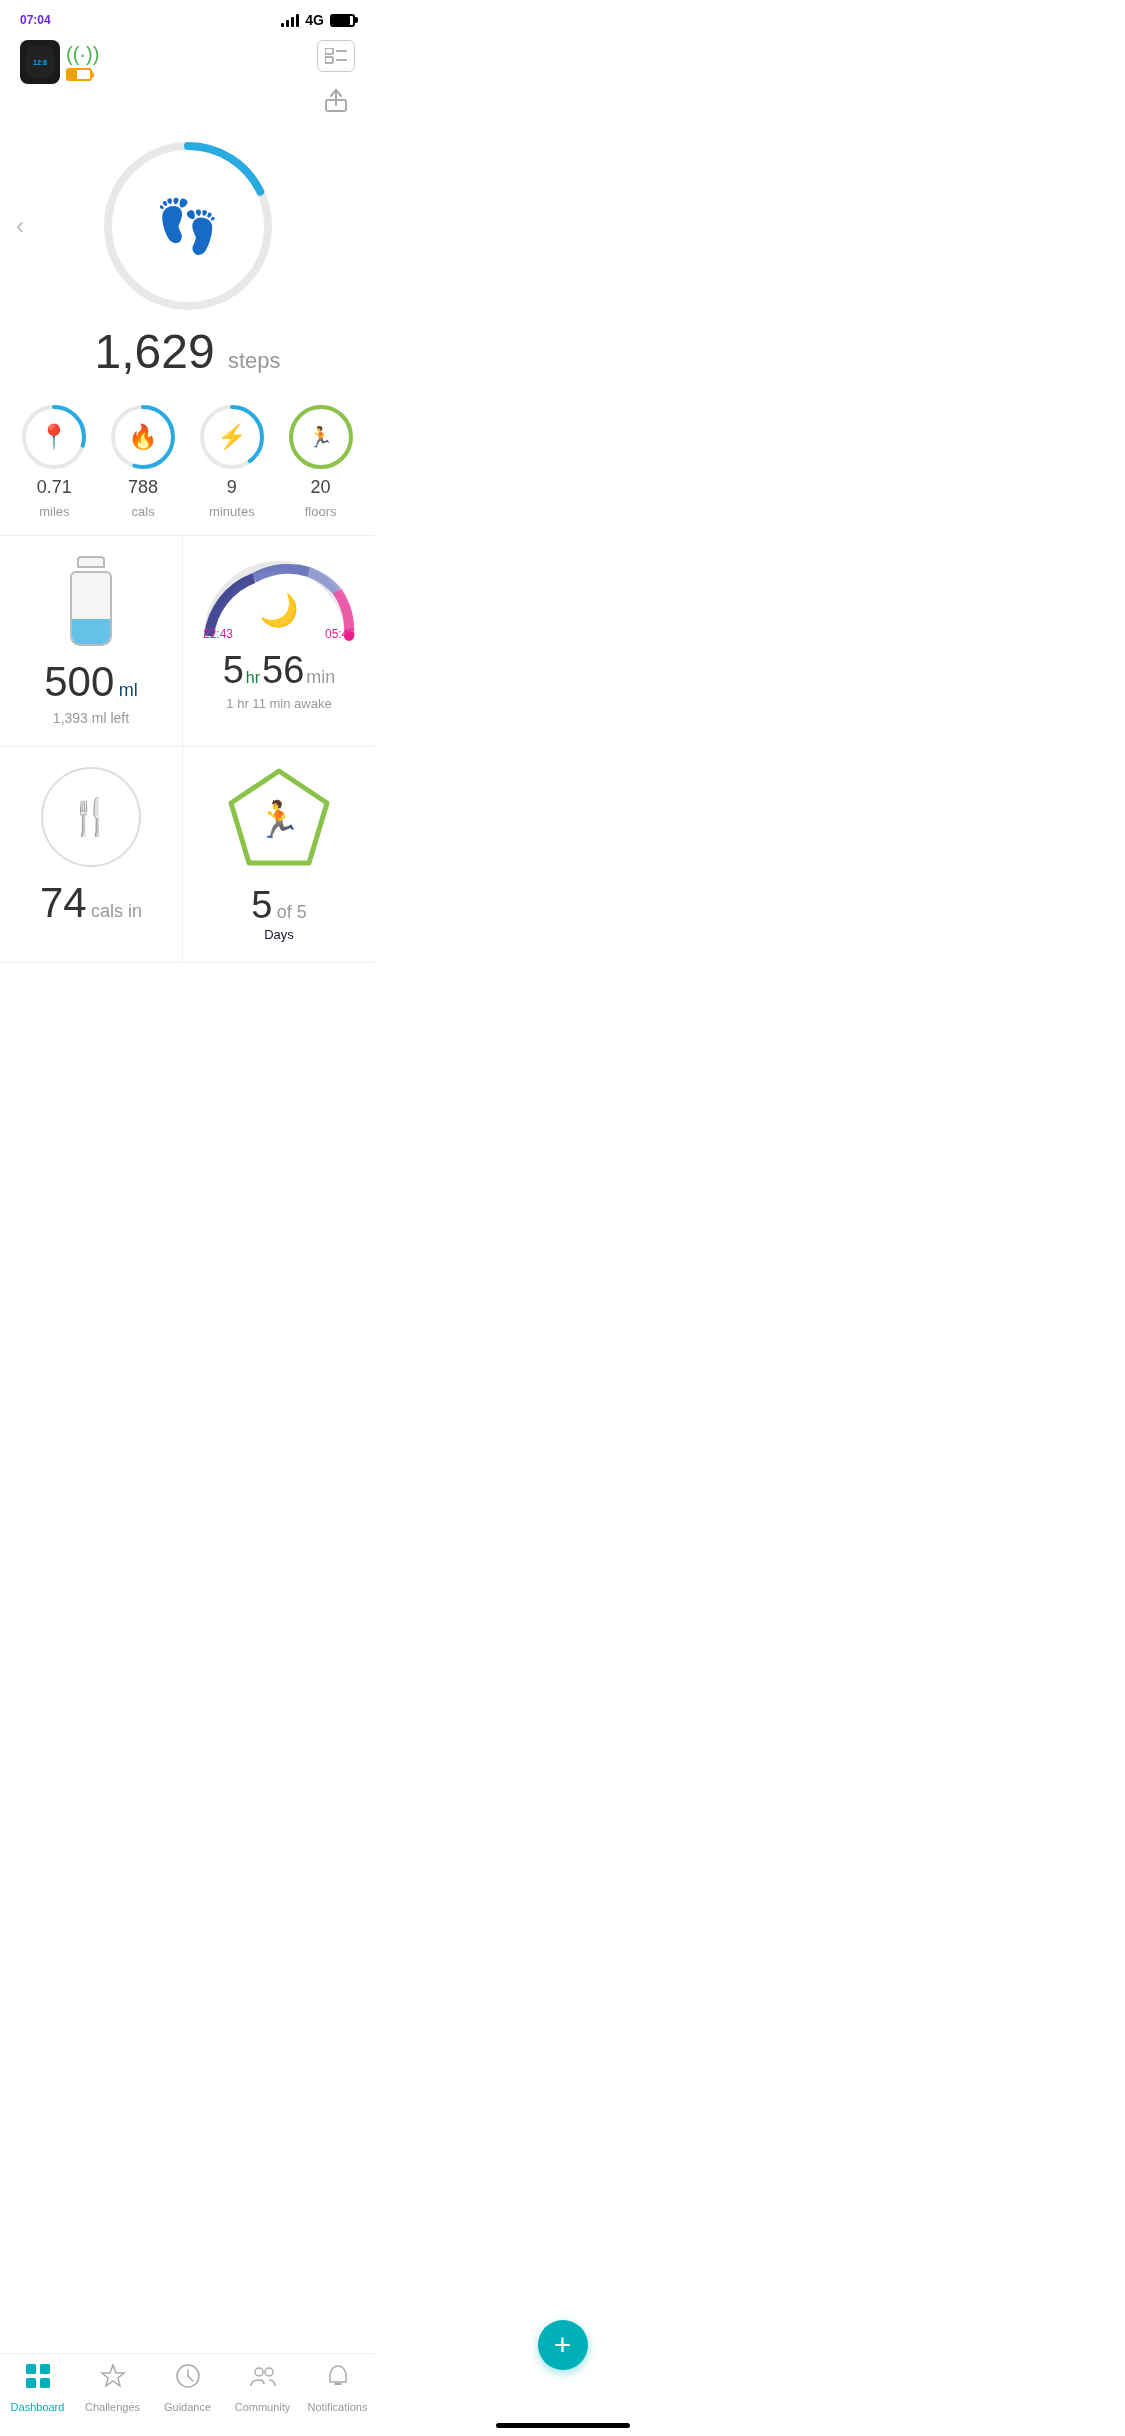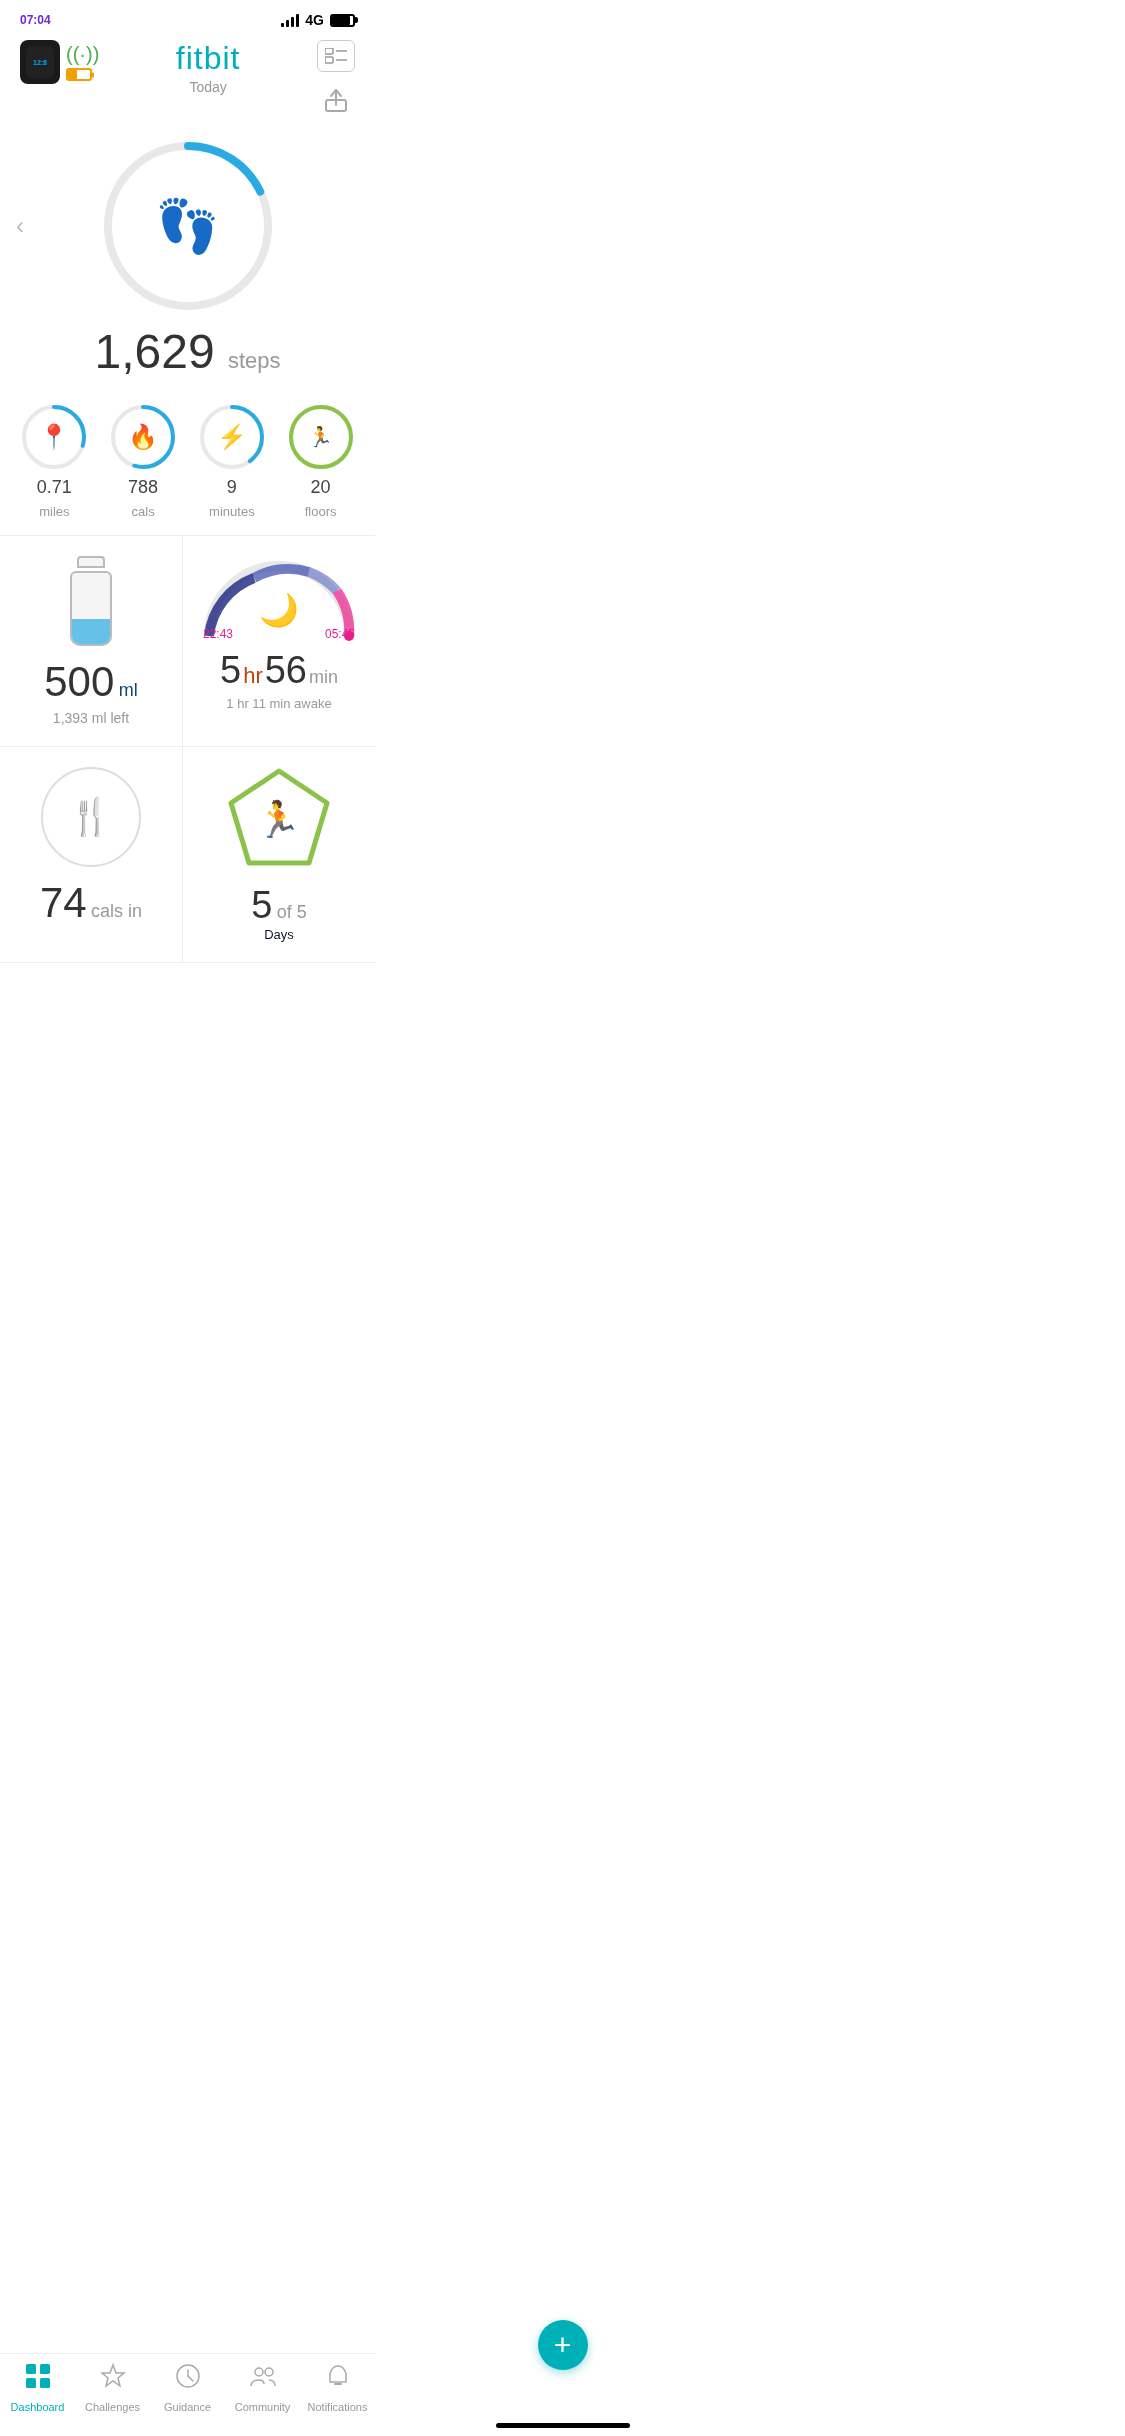--- a/index.html
+++ b/index.html
@@ -338,21 +338,21 @@
       left: 50%;
       transform: translate(-50%, -20%);
       font-size: 32px;
       color: #1a237e;
     }
     .sleep-value {
       font-size: 38px;
       font-weight: 300;
       color: #333;
     }
-    .sleep-hr { font-size: 22px; color: #c2410c; }
+    .sleep-hr { font-size: 16px; color: #15803d; }
     .sleep-min-val { font-size: 38px; font-weight: 300; color: #333; }
     .sleep-min { font-size: 18px; color: #999; }
     .sleep-awake { font-size: 13px; color: #999; margin-top: 4px; }
 
     
     .food-circle {
       width: 100px;
       height: 100px;
       border-radius: 50%;
       border: 2.5px solid #ddd;
@@ -478,24 +478,20 @@
       <div class="watch-screen">12:8</div>
     </div>
     <div class="device-status">
       <span class="sync-icon">((·))</span>
       <div class="battery-small">
         <div class="battery-small-fill"></div>
       </div>
     </div>
   </div>
 
-  <div class="app-title">
-    <div class="fitbit-logo">fitbit</div>
-    <div class="today-label">Today</div>
-  </div>
 
   <div class="header-icons">
     <button class="header-btn">
       <svg width="22" height="16" viewBox="0 0 22 16">
         <rect x="0" y="0" width="8" height="6" rx="1" fill="none" stroke="#999" stroke-width="1.5"></rect>
         <rect x="0" y="9" width="8" height="6" rx="1" fill="none" stroke="#999" stroke-width="1.5"></rect>
         <line x1="11" y1="3" x2="22" y2="3" stroke="#999" stroke-width="1.5"></line>
         <line x1="11" y1="12" x2="22" y2="12" stroke="#999" stroke-width="1.5"></line>
       </svg>
     </button>

